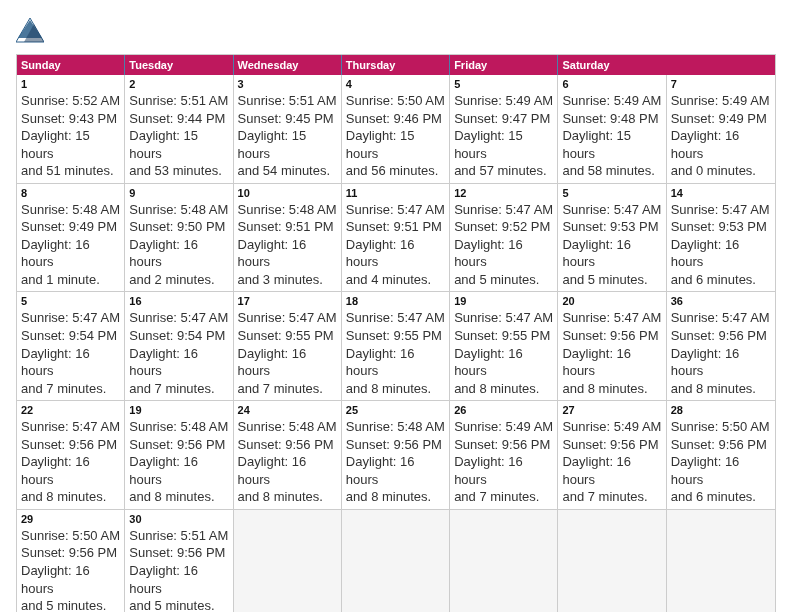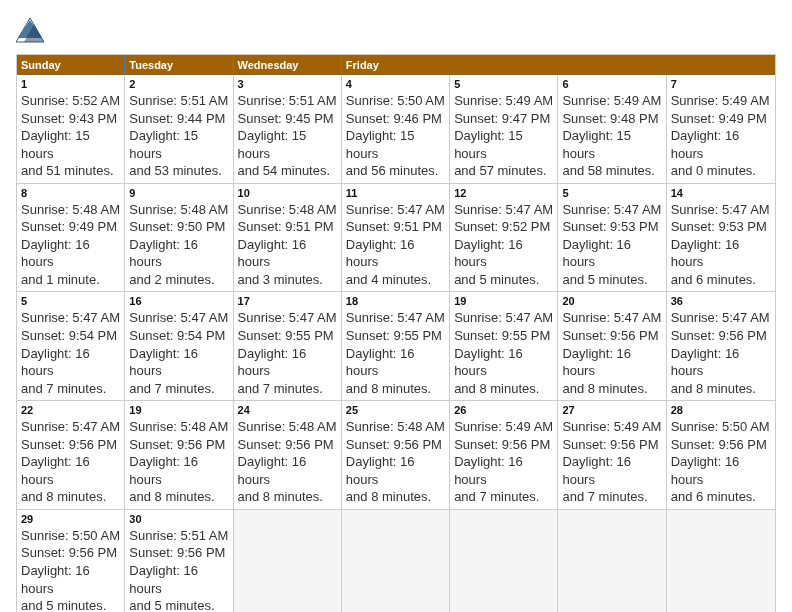--- a/index.html
+++ b/index.html
@@ -52,21 +52,21 @@
     }
     .calendar {
       flex: 1;
       display: flex;
       flex-direction: column;
       border: 1px solid #ccc;
     }
     .cal-header {
       display: grid;
       grid-template-columns: repeat(7, 1fr);
-      background: #a16207;
+      background: #be185d;
     }
     .cal-header-cell {
       color: #fff;
       font-weight: bold;
       font-size: 11px;
       padding: 4px 4px;
       text-align: left;
       border-right: 1px solid #4a7faa;
     }
     .cal-header-cell:last-child { border-right: none; }
@@ -125,21 +125,23 @@
       <div class="month-title"></div>
       <div class="location"></div>
     </div>
   </div>
 
   <div class="calendar">
     <div class="cal-header">
     <div class="cal-header-cell">Sunday</div>
         <div class="cal-header-cell">Tuesday</div>
         <div class="cal-header-cell">Wednesday</div>
+        <div class="cal-header-cell">Thursday</div>
         <div class="cal-header-cell">Friday</div>
+        <div class="cal-header-cell">Saturday</div>
       </div>
     <div class="cal-body">
     <div class="cal-row">
           <div class="cal-cell">
             <div class="day-num">1</div>
             <div class="cell-info" style="white-space: pre-line;">Sunrise: 5:52 AM
 Sunset: 9:43 PM
 Daylight: 15 hours
 and 51 minutes.</div>
           </div>

